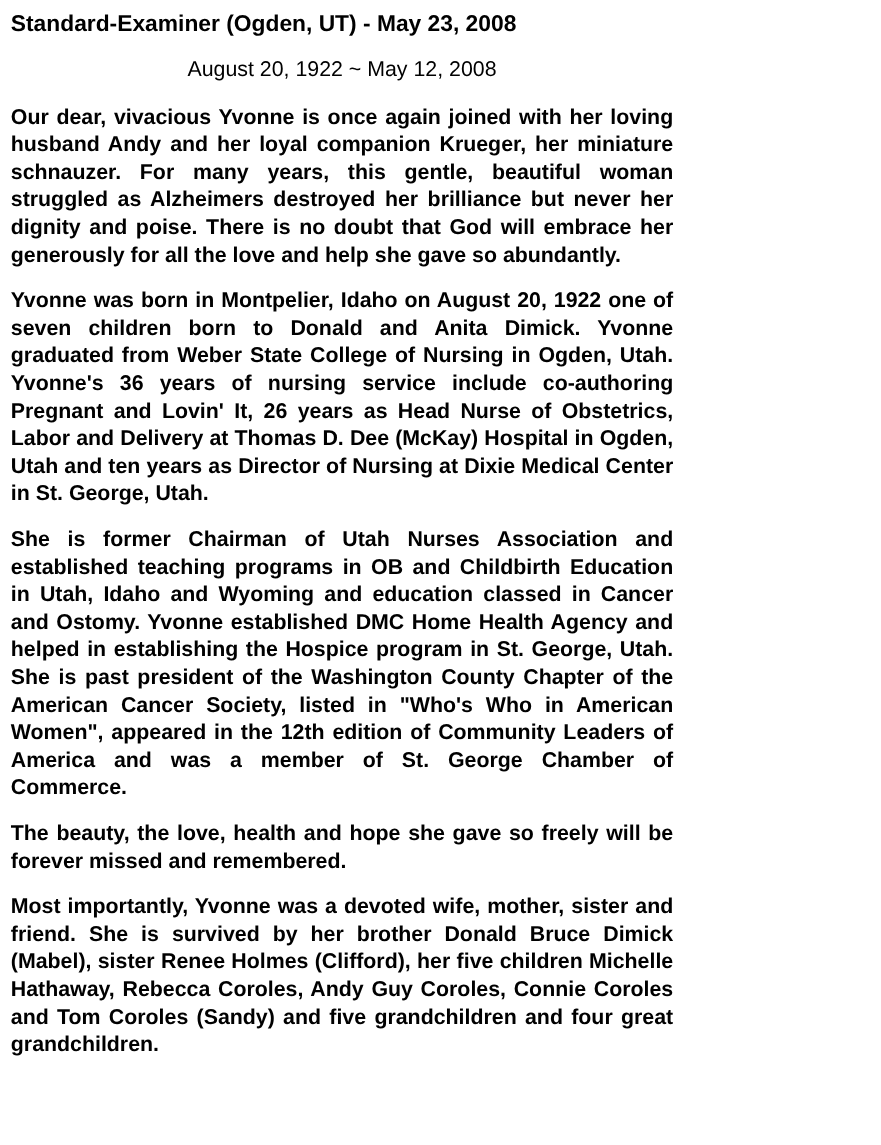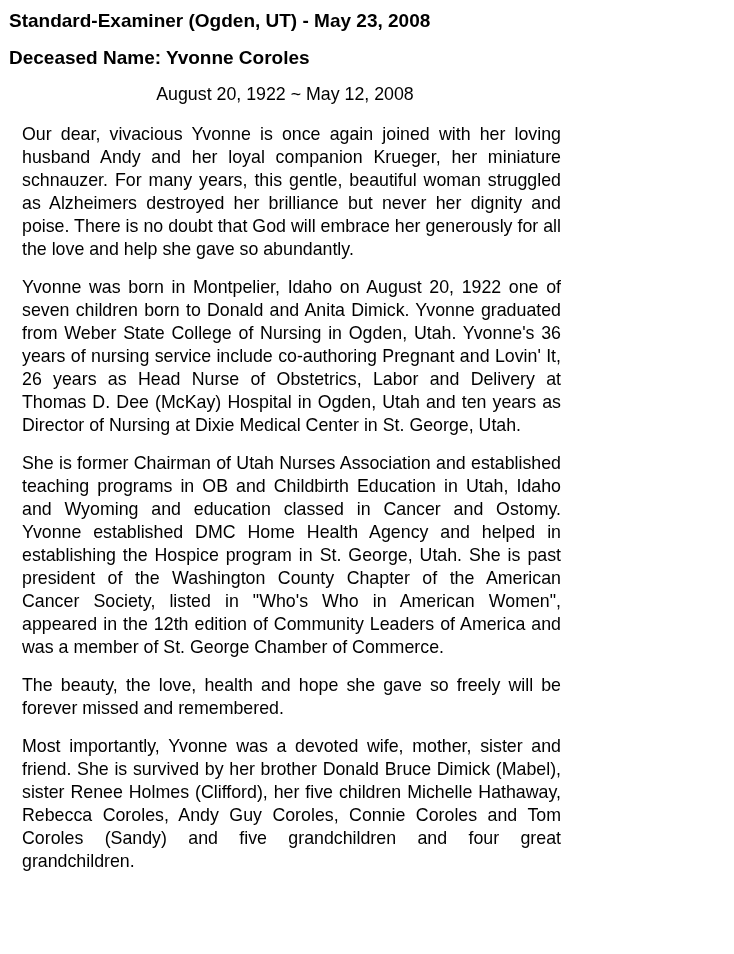--- a/index.html
+++ b/index.html
@@ -26,30 +26,30 @@
     line-height: 23px;
     margin: 0 0 14px 0;
     text-align: left;
   }
   .dates {
     font-weight: normal;
     margin: 0 0 17px 0;
     text-align: center;
   }
   .body-para {
-    margin: 0 0 15px 13px;
+    margin: 0 0 15px 0;
     text-align: justify;
+    font-weight: bold;
   }
 </style>
 </head>
 <body>
 
 <div class="page">
   <p class="hdr">Standard-Examiner (Ogden, UT) - May 23, 2008</p>
-  <p class="hdr">Deceased Name: Yvonne Coroles</p>
   <p class="dates">August 20, 1922 ~ May 12, 2008</p>
   <div>
       <p class="body-para">Our dear, vivacious Yvonne is once again joined with her loving husband Andy and her loyal companion Krueger, her miniature schnauzer. For many years, this gentle, beautiful woman struggled as Alzheimers destroyed her brilliance but never her dignity and poise. There is no doubt that God will embrace her generously for all the love and help she gave so abundantly.</p>
       <p class="body-para">Yvonne was born in Montpelier, Idaho on August 20, 1922 one of seven children born to Donald and Anita Dimick. Yvonne graduated from Weber State College of Nursing in Ogden, Utah. Yvonne's 36 years of nursing service include co-au­thoring Pregnant and Lovin' It, 26 years as Head Nurse of Obstetrics, Labor and Delivery at Thomas D. Dee (McKay) Hospital in Ogden, Utah and ten years as Director of Nursing at Dixie Medical Center in St. George, Utah.</p>
       <p class="body-para">She is former Chairman of Utah Nurses Association and established teaching programs in OB and Childbirth Education in Utah, Idaho and Wyoming and education classed in Cancer and Ostomy. Yvonne established DMC Home Health Agency and helped in establishing the Hospice program in St. George, Utah. She is past president of the Washington County Chapter of the American Cancer Society, listed in "Who's Who in American Women", appeared in the 12th edition of Community Leaders of America and was a member of St. George Chamber of Commerce.</p>
       <p class="body-para">The beauty, the love, health and hope she gave so freely will be forever missed and remembered.</p>
       <p class="body-para">Most importantly, Yvonne was a devoted wife, mother, sister and friend. She is survived by her brother Donald Bruce Dimick (Mabel), sister Renee Holmes (Clifford), her five children Michelle Hathaway, Rebecca Coroles, Andy Guy Coroles, Connie Coroles and Tom Coroles (Sandy) and five grandchildren and four great grandchildren.</p>
     </div>
 </div>
 

